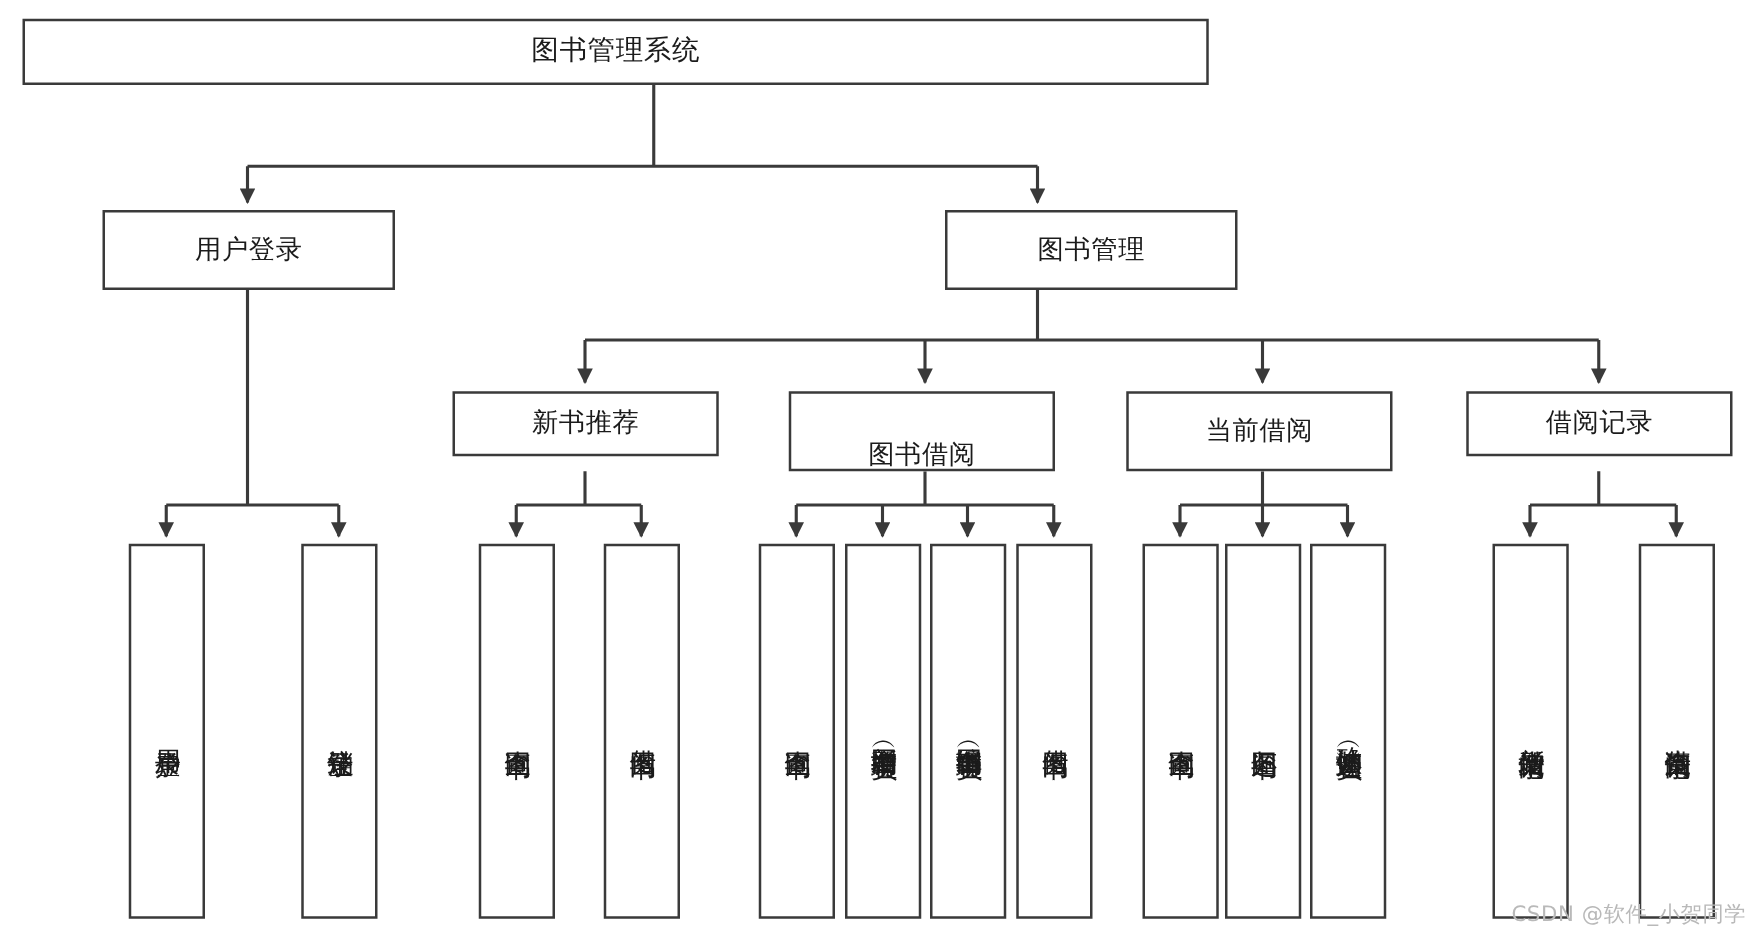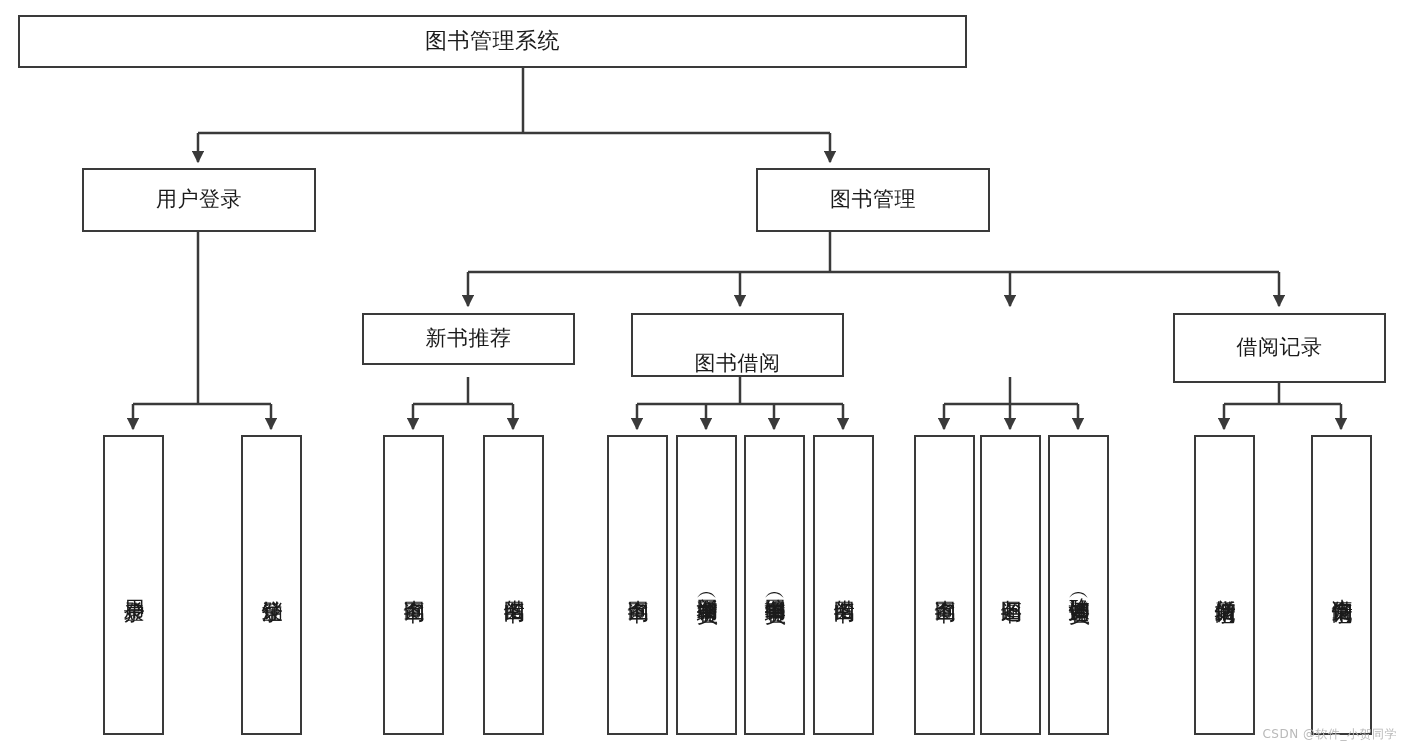--- a/index.html
+++ b/index.html
@@ -53,21 +53,21 @@
     font-size: 21px;
     line-height: 1.32;
     letter-spacing: 1px;
     text-align: center;
     max-height: 100%;
   }
   .watermark {
     position: absolute;
     right: 8px;
     bottom: 4px;
-    font-size: 12px;
+    font-size: 17px;
     color: #b9b9b9;
     white-space: nowrap;
     letter-spacing: 0.5px;
     font-family: "DejaVu Sans", "Liberation Sans", sans-serif;
   }
 </style>
 </head>
 <body>
 
 <div id="canvas">
@@ -132,21 +132,24 @@
   <div class="node" style="left:712px; top:168px; width:234px; height:64px;margin-left:44px;">
     <span class="label-h">图书管理</span>
   </div>
 
   <div class="node" style="left:362px; top:313px; width:213px; height:52px;">
     <span class="label-h">新书推荐</span>
   </div>
   <div class="node" style="left:631px; top:313px; width:213px; height:64px;align-items:flex-end;">
     <span class="label-h">图书借阅</span>
   </div>
-  <div class="node" style="left:1173px; top:313px; width:213px; height:70px;">
+  <div class="node" style="left:901px; top:313px; width:213px; height:64px;">
+    <span class="label-h">当前借阅</span>
+  </div>
+  <div class="node" style="left:1173px; top:313px; width:213px; height:52px;">
     <span class="label-h">借阅记录</span>
   </div>
 
   <div class="node vert" style="left:103px; top:435px; width:61px; height:300px;">
     <span class="label-v">用户登录</span>
   </div>
   <div class="node vert" style="left:241px; top:435px; width:61px; height:300px;">
     <span class="label-v">注销登录</span>
   </div>
 

